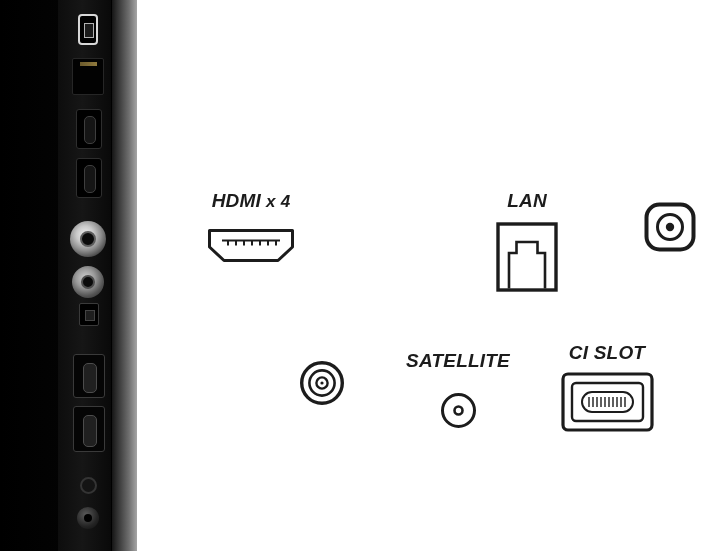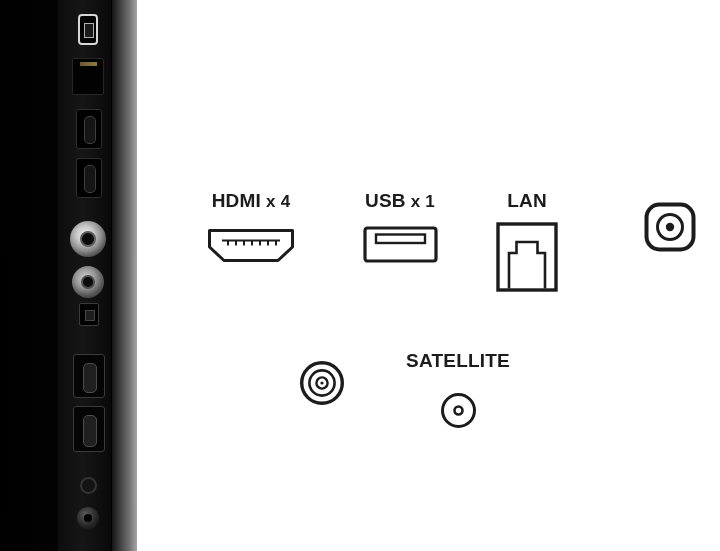--- a/index.html
+++ b/index.html
@@ -40,21 +40,21 @@
   .p-low-2{left:73px;top:406px;width:32px;height:46px;}
   .p-low .slot{position:absolute;left:9px;top:8px;width:12px;height:28px;background:#202020;border:1px solid #4c4c4c;border-radius:5px;}
   .p-low-2 .slot{height:30px;}
   .p-jack-1{left:80px;top:477px;width:17px;height:17px;border-radius:50%;background:#141414;border:2px solid #343434;}
   .p-jack-2{left:77px;top:507px;width:22px;height:22px;border-radius:50%;
     background:radial-gradient(circle at 40% 35%, #5a5a5a, #242424 60%, #0d0d0d);}
   .p-jack-2::after{content:"";position:absolute;left:7px;top:7px;width:8px;height:8px;border-radius:50%;background:#000;}
 
   
   .port-item{position:absolute;text-align:center;}
-  .port-label{font-weight:bold;font-size:19px;line-height:22px;color:#1c1c1c;letter-spacing:.2px;white-space:nowrap;}
+  .port-label{font-weight:bold;font-size:19px;line-height:22px;color:#1c1c1c;letter-spacing:.2px;white-space:nowrap;font-style:italic;}
   .port-label .count{font-size:17px;margin-left:5px;}
   .port-item svg{display:block;margin-left:auto;margin-right:auto;}
 
   .li-hdmi{left:192px;top:190px;width:118px;}      .li-hdmi svg{margin-top:15px;}
   .li-usb{left:344px;top:190px;width:112px;}       .li-usb svg{margin-top:13px;}
   .li-lan{left:476px;top:190px;width:102px;}       .li-lan svg{margin-top:10px;}
   .li-optical{left:620px;top:190px;width:100px;}   .li-optical svg{margin-top:12px;}
   .li-cable{left:272px;top:342px;width:100px;}     .li-cable svg{margin-top:18px;}
   .li-satellite{left:402px;top:350px;width:112px;} .li-satellite svg{margin-top:20px;}
   .li-ci{left:558px;top:342px;width:98px;}         .li-ci svg{margin-top:8px;}
@@ -96,29 +96,20 @@
     <div class="port-label">
       <span>HDMI</span><span class="count">x 4</span>
     </div>
     <svg width="90" height="35" viewBox="0 0 90 35">
       <path d="M3.5 2.5 H86.5 V19 L72 32.5 H18 L3.5 19 Z" fill="none" stroke="#1c1c1c" stroke-width="3" stroke-linejoin="round"></path>
       <path d="M16 12.5 H74" stroke="#1c1c1c" stroke-width="2.2"></path>
       <path d="M22 12.5 v5 M30 12.5 v5 M38 12.5 v5 M46 12.5 v5 M54 12.5 v5 M62 12.5 v5 M70 12.5 v5" stroke="#1c1c1c" stroke-width="2"></path>
     </svg>
   </div>
 
-  <div class="port-item li-usb">
-    <div class="port-label">
-      <span>USB</span><span class="count">x 1</span>
-    </div>
-    <svg width="75" height="37" viewBox="0 0 75 37">
-      <rect x="2" y="2" width="71" height="33" rx="2.5" fill="none" stroke="#1c1c1c" stroke-width="3.2"></rect>
-      <rect x="13" y="8.5" width="49" height="8.5" fill="none" stroke="#1c1c1c" stroke-width="2.4"></rect>
-    </svg>
-  </div>
 
   <div class="port-item li-lan">
     <div class="port-label">
       <span>LAN</span>
     </div>
     <svg width="62" height="70" viewBox="0 0 62 70">
       <rect x="2" y="2" width="58" height="66" fill="none" stroke="#1c1c1c" stroke-width="3.4"></rect>
       <path d="M13 66.5 V31 H20.5 V20 H41.5 V31 H49 V66.5" fill="none" stroke="#1c1c1c" stroke-width="2.6"></path>
     </svg>
   </div>
@@ -143,14 +134,25 @@
   <div class="port-item li-satellite">
     <div class="port-label">
       <span>SATELLITE</span>
     </div>
     <svg width="37" height="37" viewBox="0 0 37 37">
       <circle cx="18.5" cy="18.5" r="16" fill="none" stroke="#1c1c1c" stroke-width="3"></circle>
       <circle cx="18.5" cy="18.5" r="4" fill="none" stroke="#1c1c1c" stroke-width="2.6"></circle>
     </svg>
   </div>
 
+  <div class="port-item li-ci">
+    <div class="port-label">
+      <span>CI SLOT</span>
+    </div>
+    <svg width="93" height="60" viewBox="0 0 93 60">
+      <rect x="2" y="2" width="89" height="56" rx="5" fill="none" stroke="#1c1c1c" stroke-width="3.2"></rect>
+      <rect x="11" y="11" width="71" height="38" rx="4" fill="none" stroke="#1c1c1c" stroke-width="2.4"></rect>
+      <rect x="21" y="20" width="51" height="20" rx="10" fill="none" stroke="#1c1c1c" stroke-width="2"></rect>
+      <path d="M28 25 v10 M32 25 v10 M36 25 v10 M40 25 v10 M44 25 v10 M48 25 v10 M52 25 v10 M56 25 v10 M60 25 v10 M64 25 v10" stroke="#1c1c1c" stroke-width="1.4"></path>
+    </svg>
+  </div>
 
 </div>
 
 </body></html>

